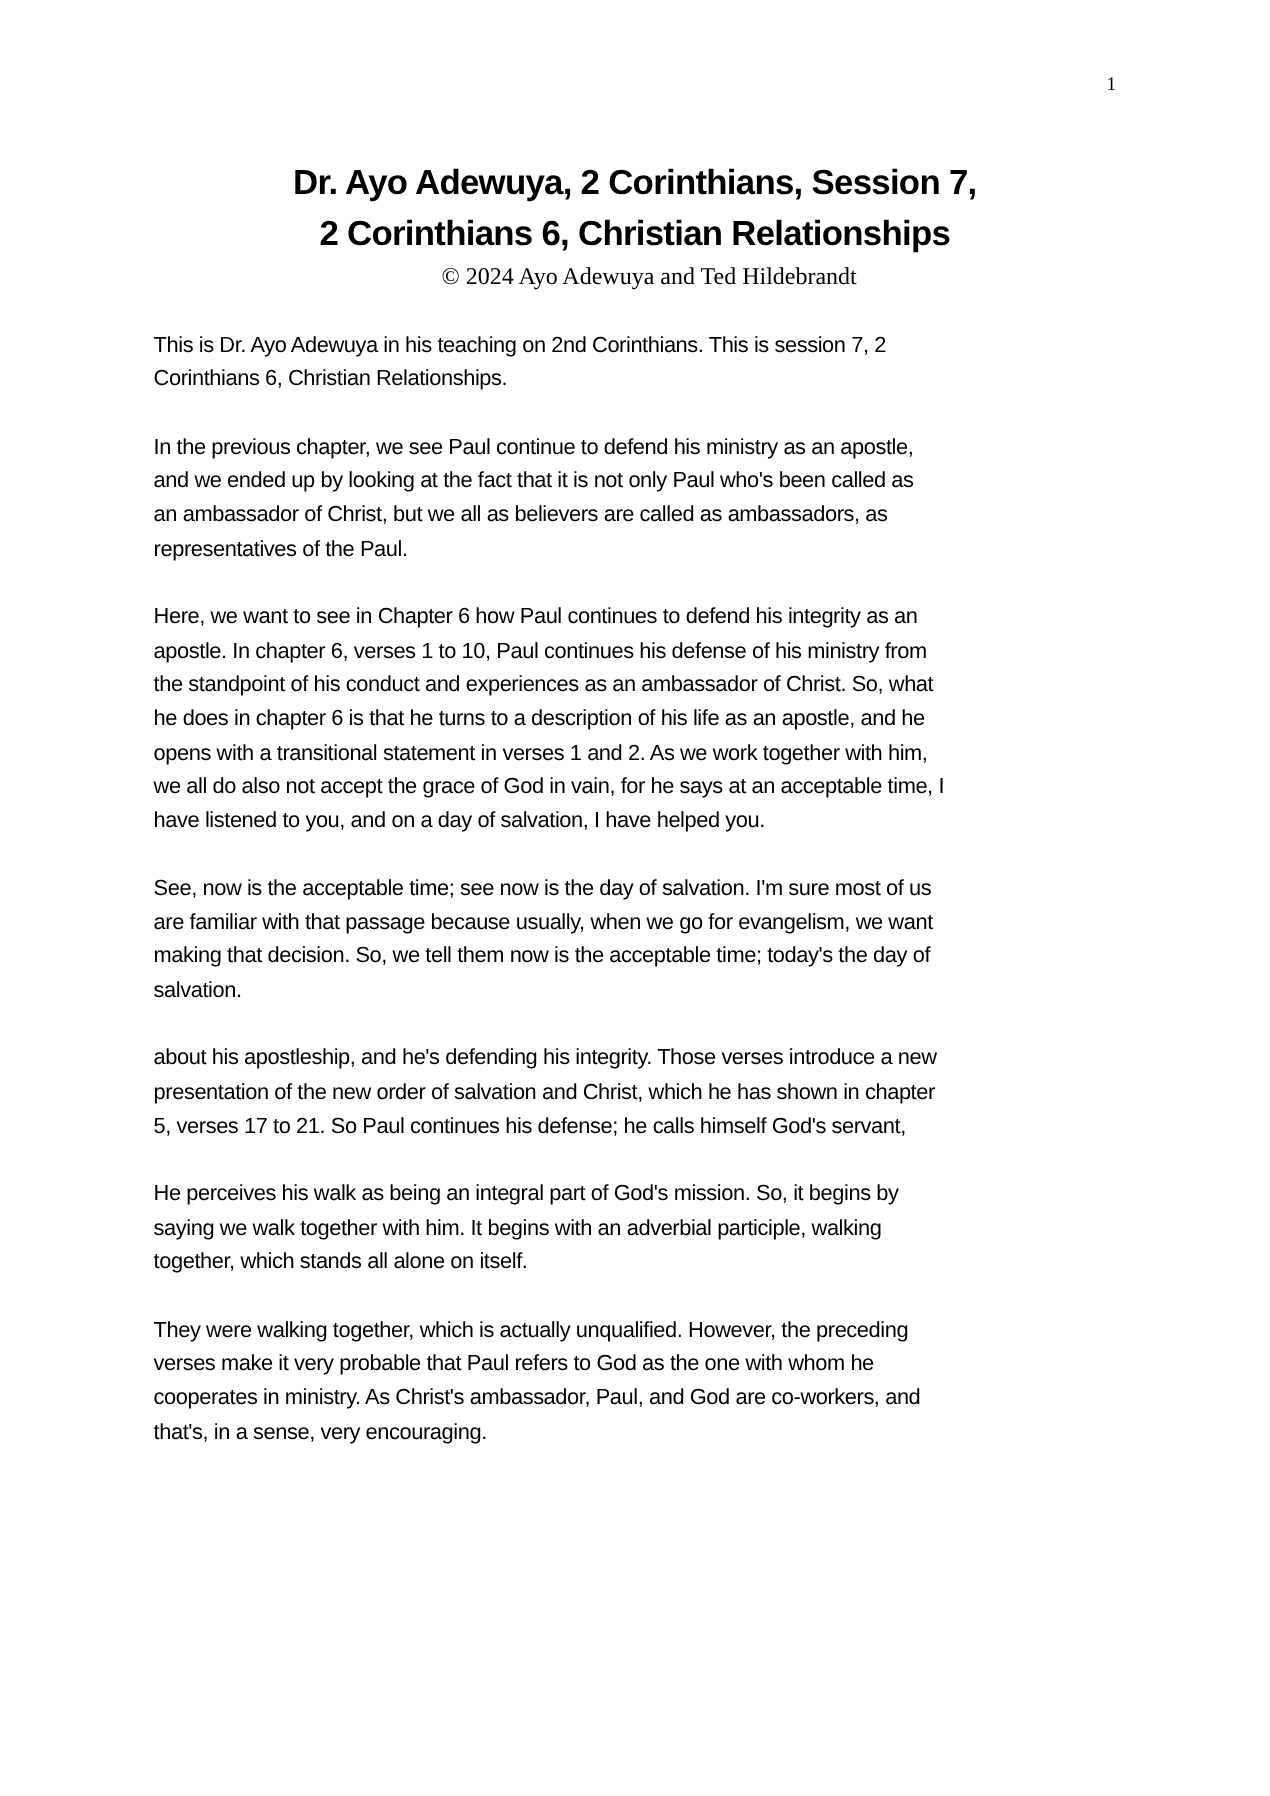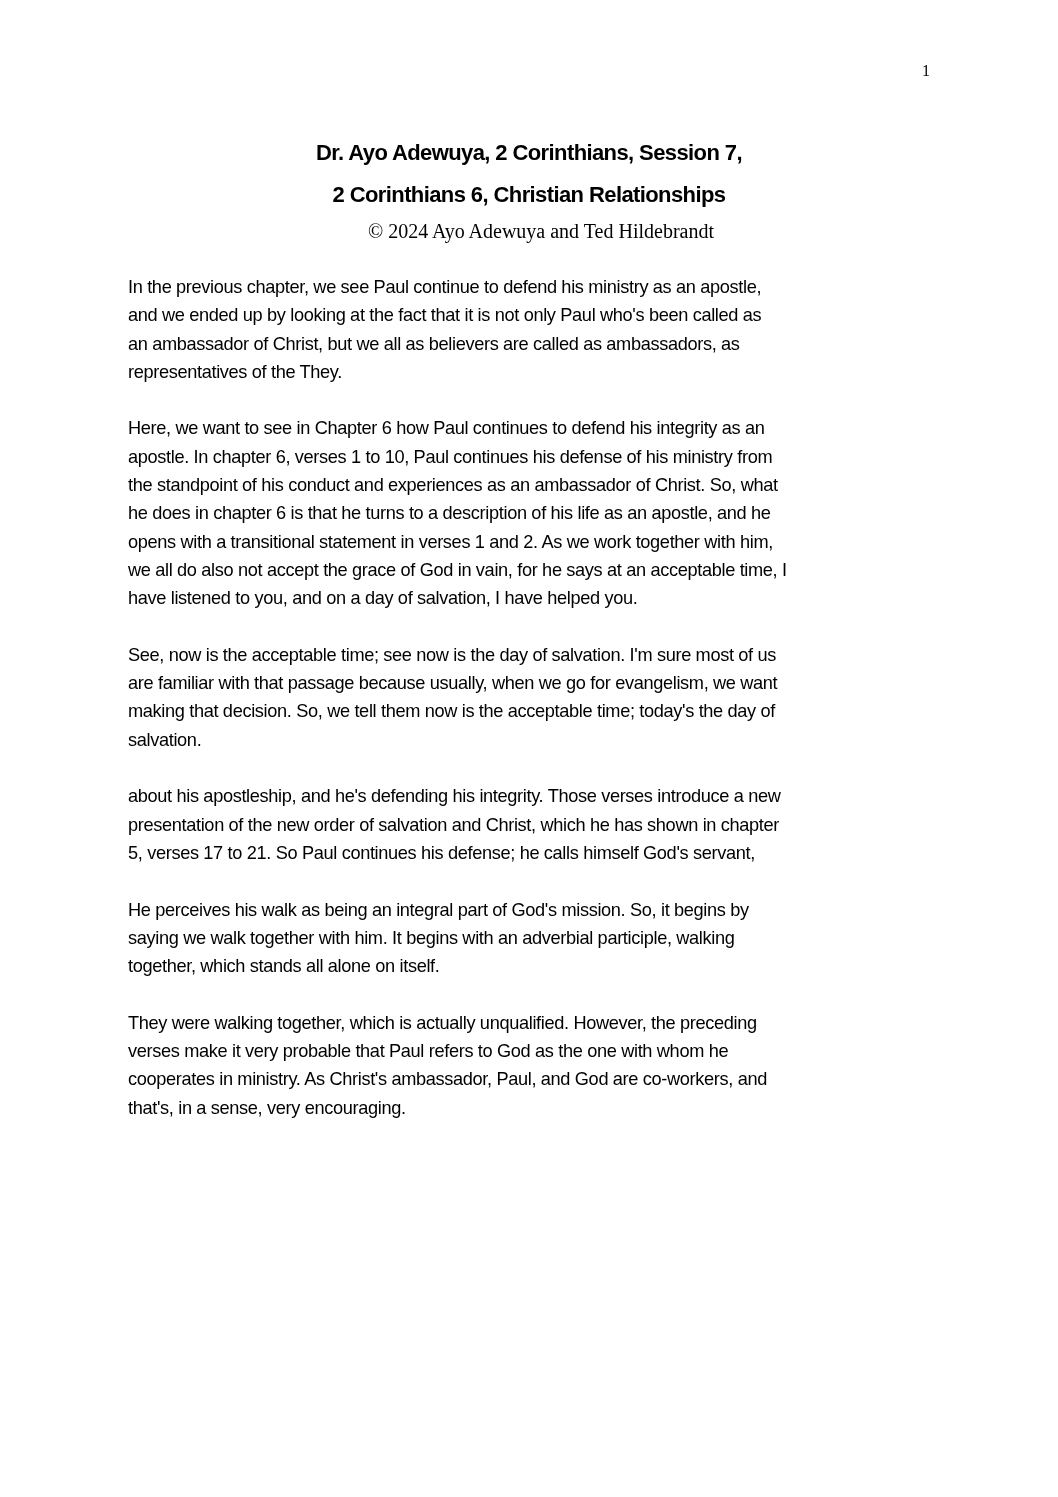--- a/index.html
+++ b/index.html
@@ -3,21 +3,21 @@
 <meta charset="utf-8">
 <style>
   html, body { margin: 0; padding: 0; background: #ffffff; }
   body { width: 1058px; height: 1497px; position: relative; overflow: hidden; }
   .page-number {
     position: absolute; top: 62px; left: 922px;
     font-family: "Liberation Serif", serif; font-size: 16px; color: #000;
   }
   .title {
     position: absolute; top: 132px; left: 0; width: 1058px; text-align: center;
-    font-family: "Liberation Sans", sans-serif; font-weight: bold; font-size: 22px;
+    font-family: "Liberation Sans", sans-serif; font-weight: bold; font-size: 29px;
     line-height: 42px; color: #000; letter-spacing: -0.6px; margin: 0;
   }
   .copyright {
     position: absolute; top: 219px; left: 12px; width: 1058px; text-align: center;
     font-family: "Liberation Serif", serif; font-size: 20px; line-height: 24px; color: #000;
   }
   .body-text {
     position: absolute; top: 273px; left: 128px; width: 820px;
     font-family: "Liberation Sans", sans-serif; font-size: 18.2px; line-height: 28.3px;
     color: #000; letter-spacing: -0.35px;
@@ -32,24 +32,28 @@
 
 <h1 class="title">
   <span class="line">Dr. Ayo Adewuya, 2 Corinthians, Session 7,</span>
   <span class="line">2 Corinthians 6, Christian Relationships</span>
 </h1>
 
 <div class="copyright">© 2024 Ayo Adewuya and Ted Hildebrandt</div>
 
 <div class="body-text" id="body-text">
     <p class="para">
+      <span class="line">This is Dr. Ayo Adewuya in his teaching on 2nd Corinthians. This is session 7, 2</span>
+      <span class="line">Corinthians 6, Christian Relationships.</span>
+    </p>
+    <p class="para">
       <span class="line">In the previous chapter, we see Paul continue to defend his ministry as an apostle,</span>
       <span class="line">and we ended up by looking at the fact that it is not only Paul who's been called as</span>
       <span class="line">an ambassador of Christ, but we all as believers are called as ambassadors, as</span>
-      <span class="line">representatives of the They.</span>
+      <span class="line">representatives of the Paul.</span>
     </p>
     <p class="para">
       <span class="line">Here, we want to see in Chapter 6 how Paul continues to defend his integrity as an</span>
       <span class="line">apostle. In chapter 6, verses 1 to 10, Paul continues his defense of his ministry from</span>
       <span class="line">the standpoint of his conduct and experiences as an ambassador of Christ. So, what</span>
       <span class="line">he does in chapter 6 is that he turns to a description of his life as an apostle, and he</span>
       <span class="line">opens with a transitional statement in verses 1 and 2. As we work together with him,</span>
       <span class="line">we all do also not accept the grace of God in vain, for he says at an acceptable time, I</span>
       <span class="line">have listened to you, and on a day of salvation, I have helped you.</span>
     </p>

